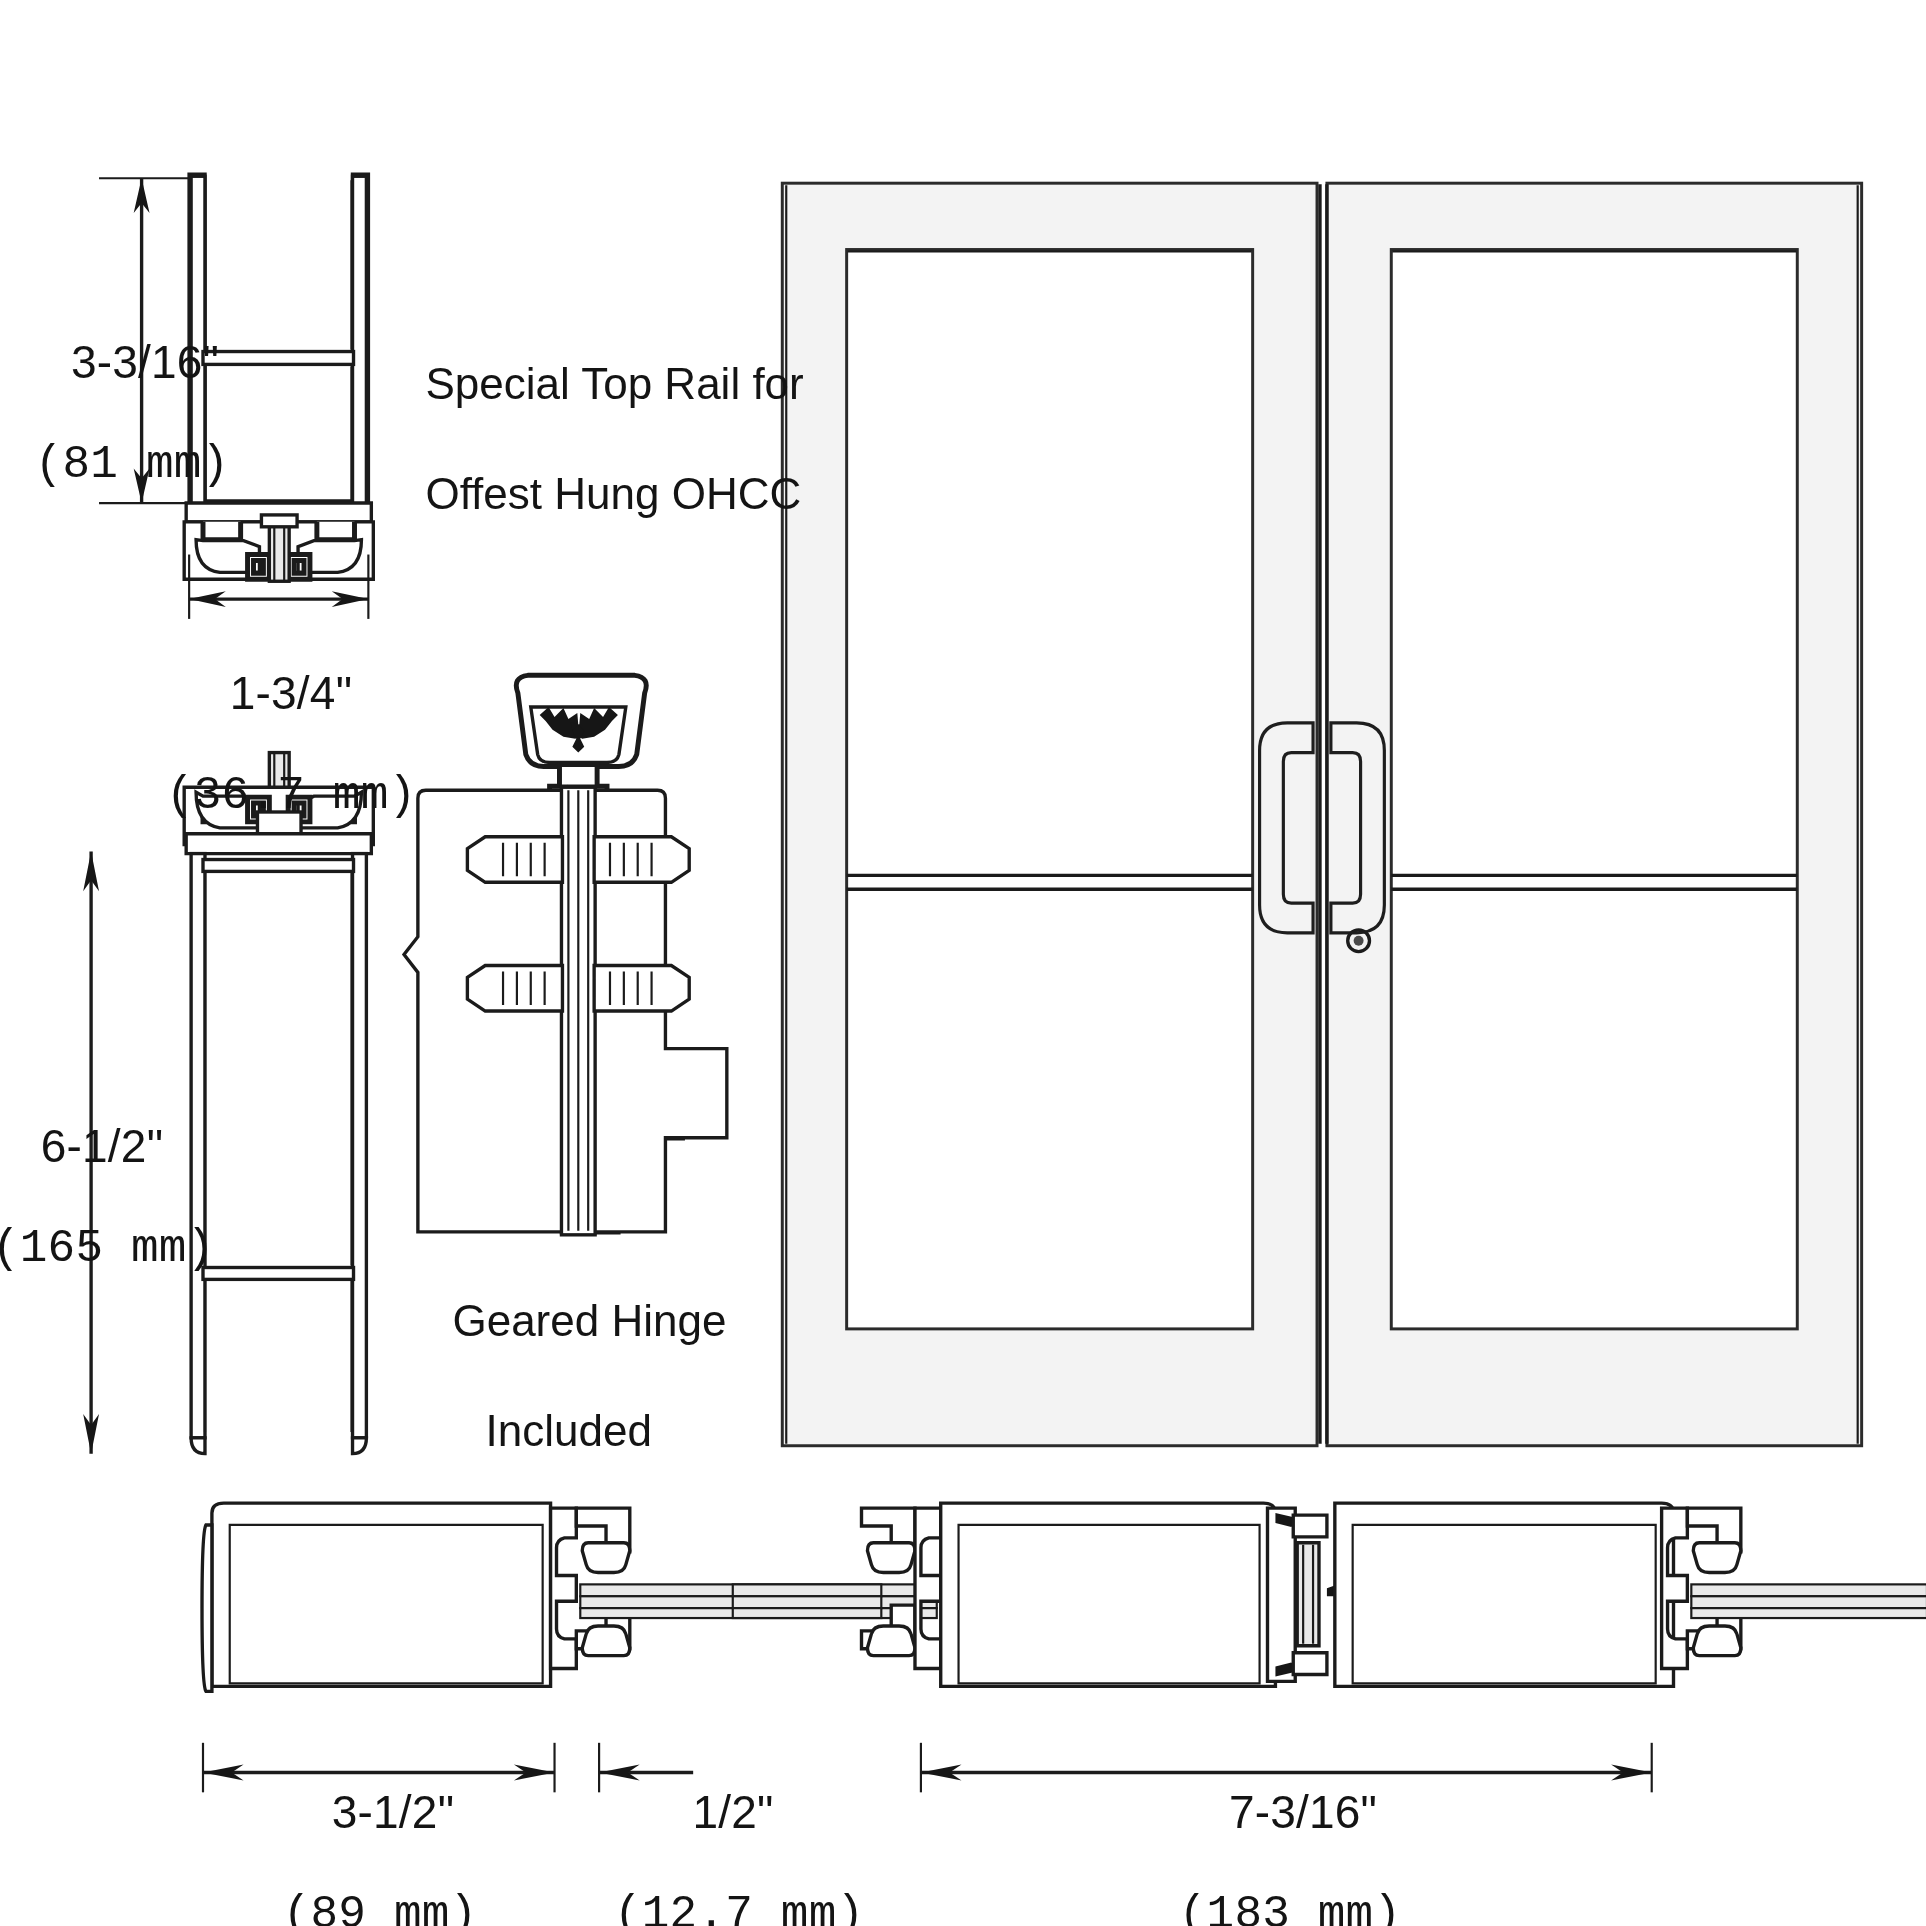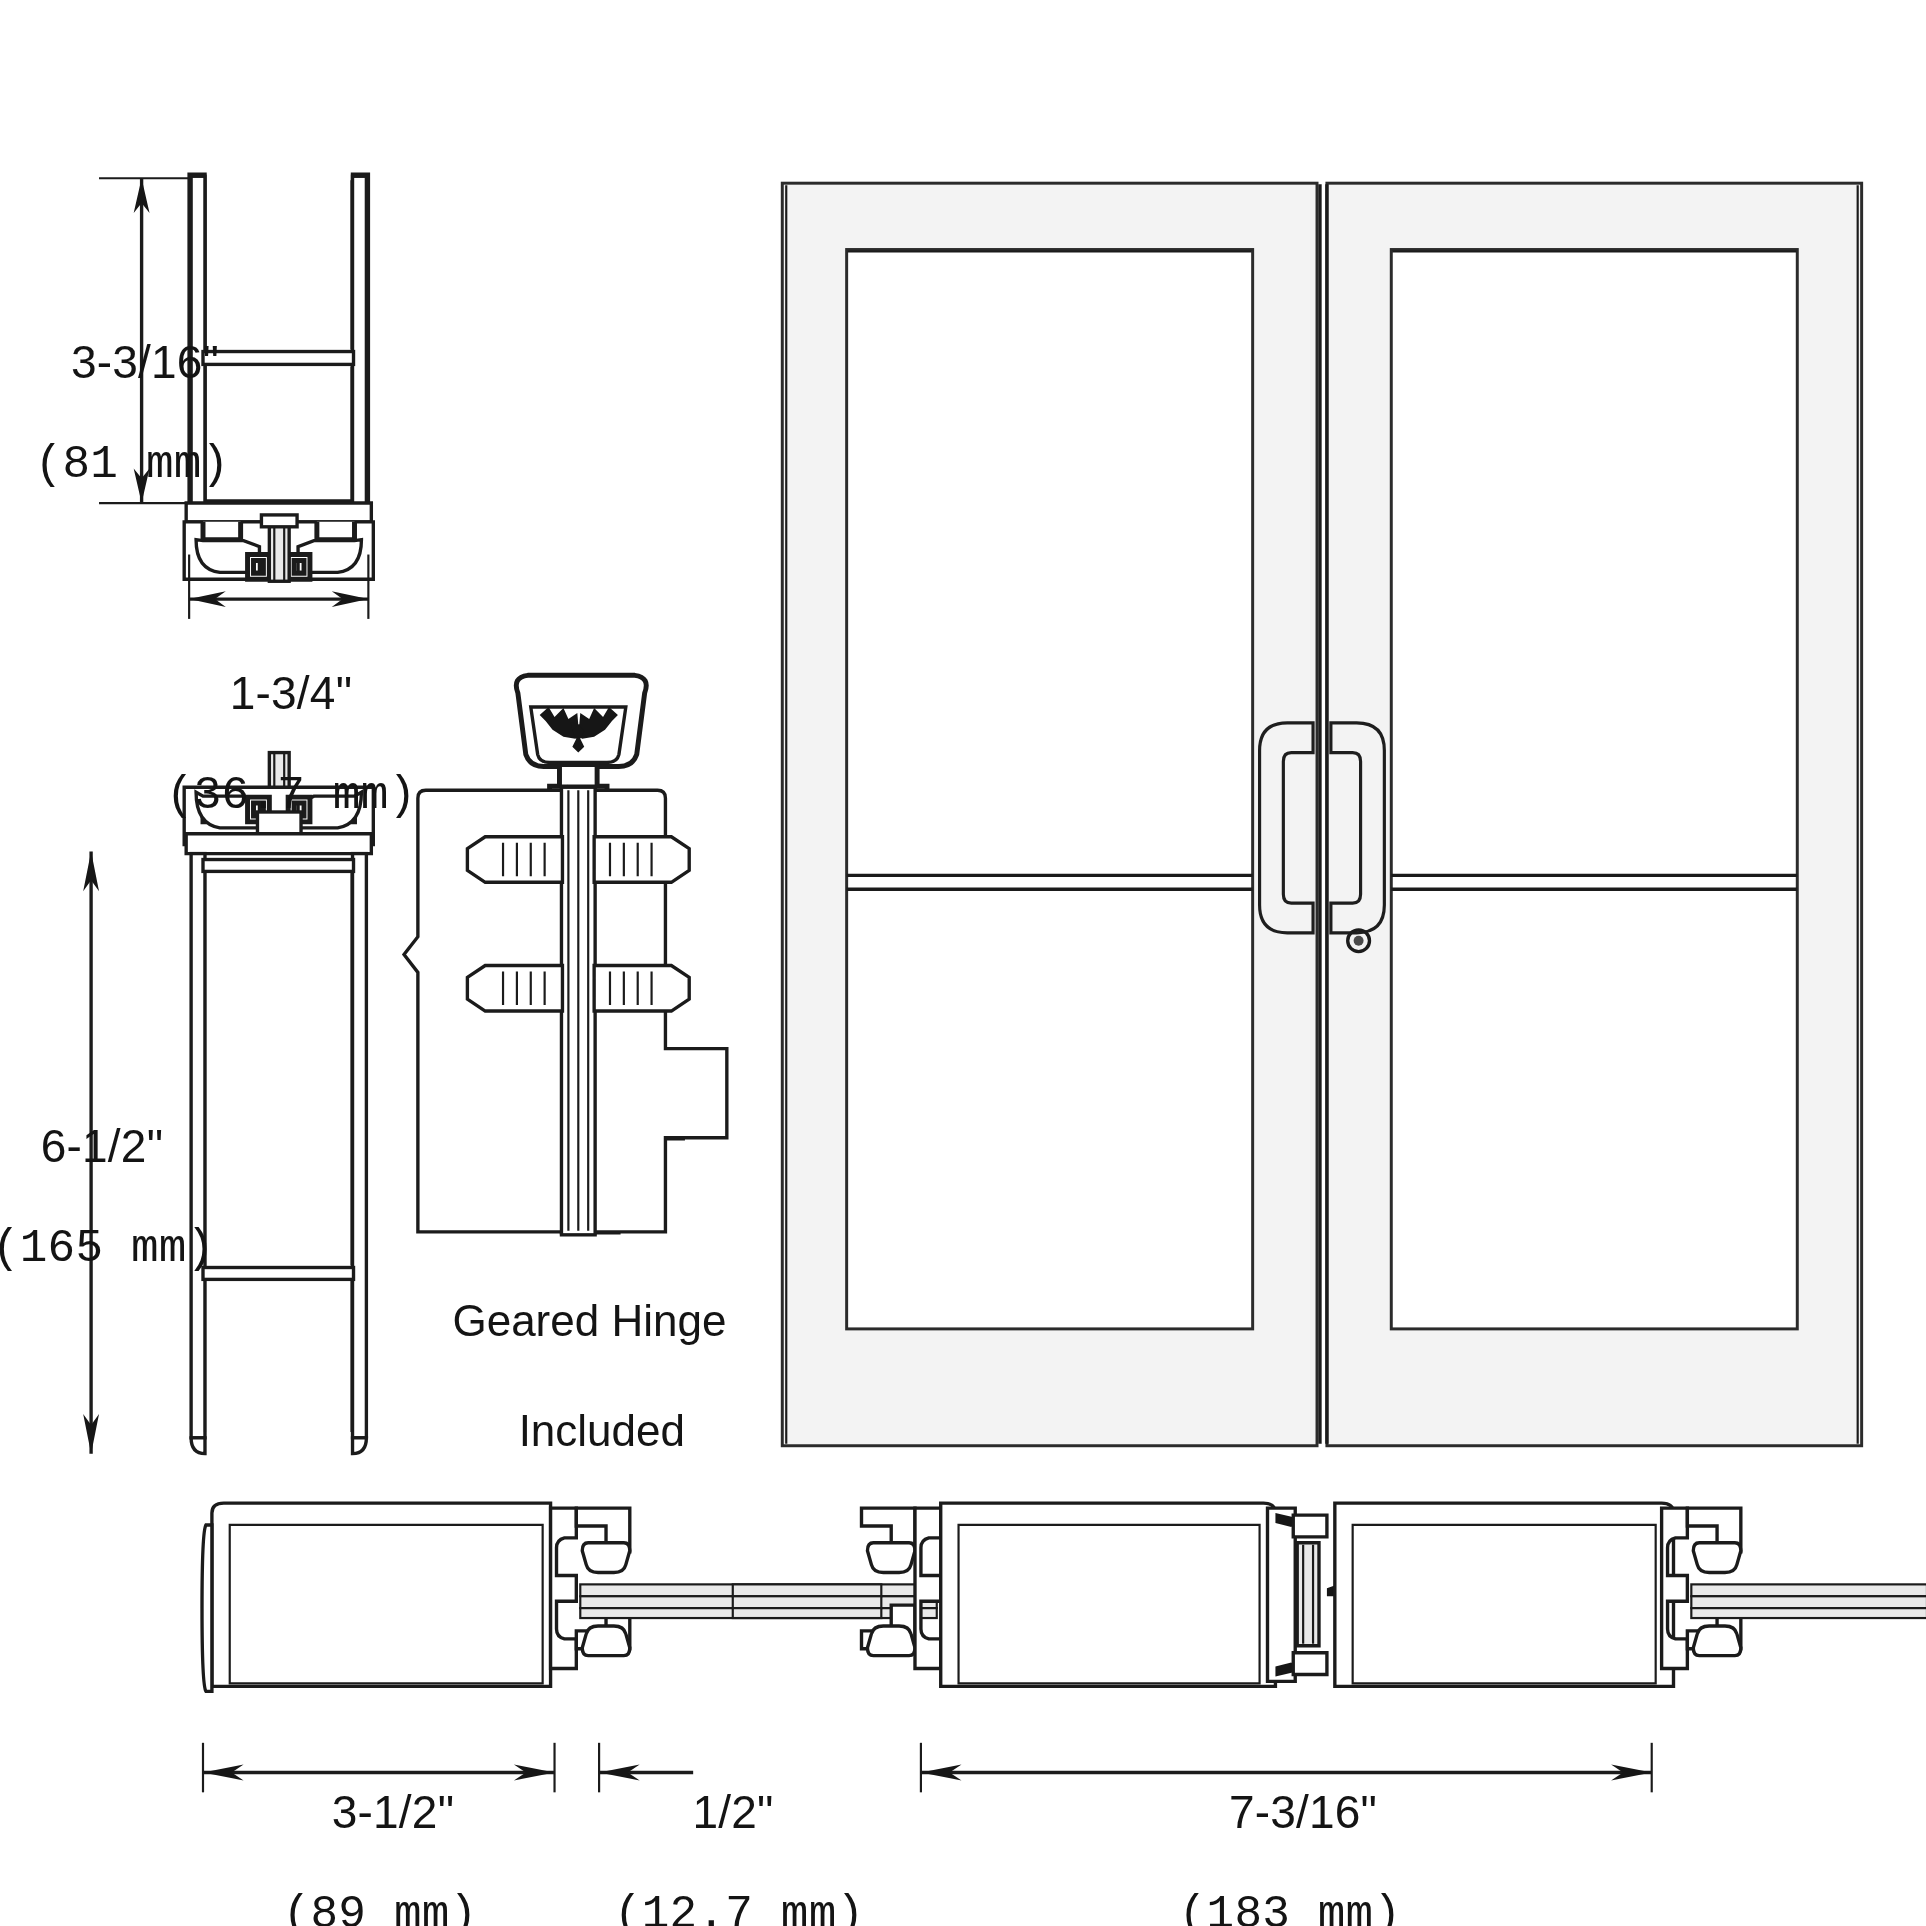--- a/index.html
+++ b/index.html
@@ -253,32 +253,36 @@
     <polygon class="fillk" points="1668,1790 1627,1782 1639,1790 1627,1798"></polygon>
   </g>
 
 </svg>
 
 <div class="lbl dim ctr" style="left:28px;top:285px;width:208px;">
   <span>3-3/16"</span>
   <span class="l2">(81 mm)</span>
 </div>
 
+<div class="lbl note" style="left:401px;top:301px;">
+  <span>Special Top Rail for</span><br>
+  <span>Offest Hung OHCC</span>
+</div>
 
 <div class="lbl dim ctr" style="left:166px;top:616px;width:224px;">
   <span>1-3/4"</span>
   <span class="l2">(36.7 mm)</span>
 </div>
 
 <div class="lbl dim ctr" style="left:-8px;top:1069px;width:194px;">
   <span>6-1/2"</span>
   <span class="l2">(165 mm)</span>
 </div>
 
-<div class="lbl note ctr" style="left:428px;top:1238px;width:257px;text-align:right;">
+<div class="lbl note ctr" style="left:428px;top:1238px;width:257px;">
   <span>Geared Hinge</span><br>
   <span>Included</span>
 </div>
 
 <div class="lbl dim ctr" style="left:265px;top:1735px;width:230px;">
   <span>3-1/2"</span>
   <span class="l2">(89 mm)</span>
 </div>
 
 <div class="lbl dim ctr" style="left:614px;top:1735px;width:212px;">

